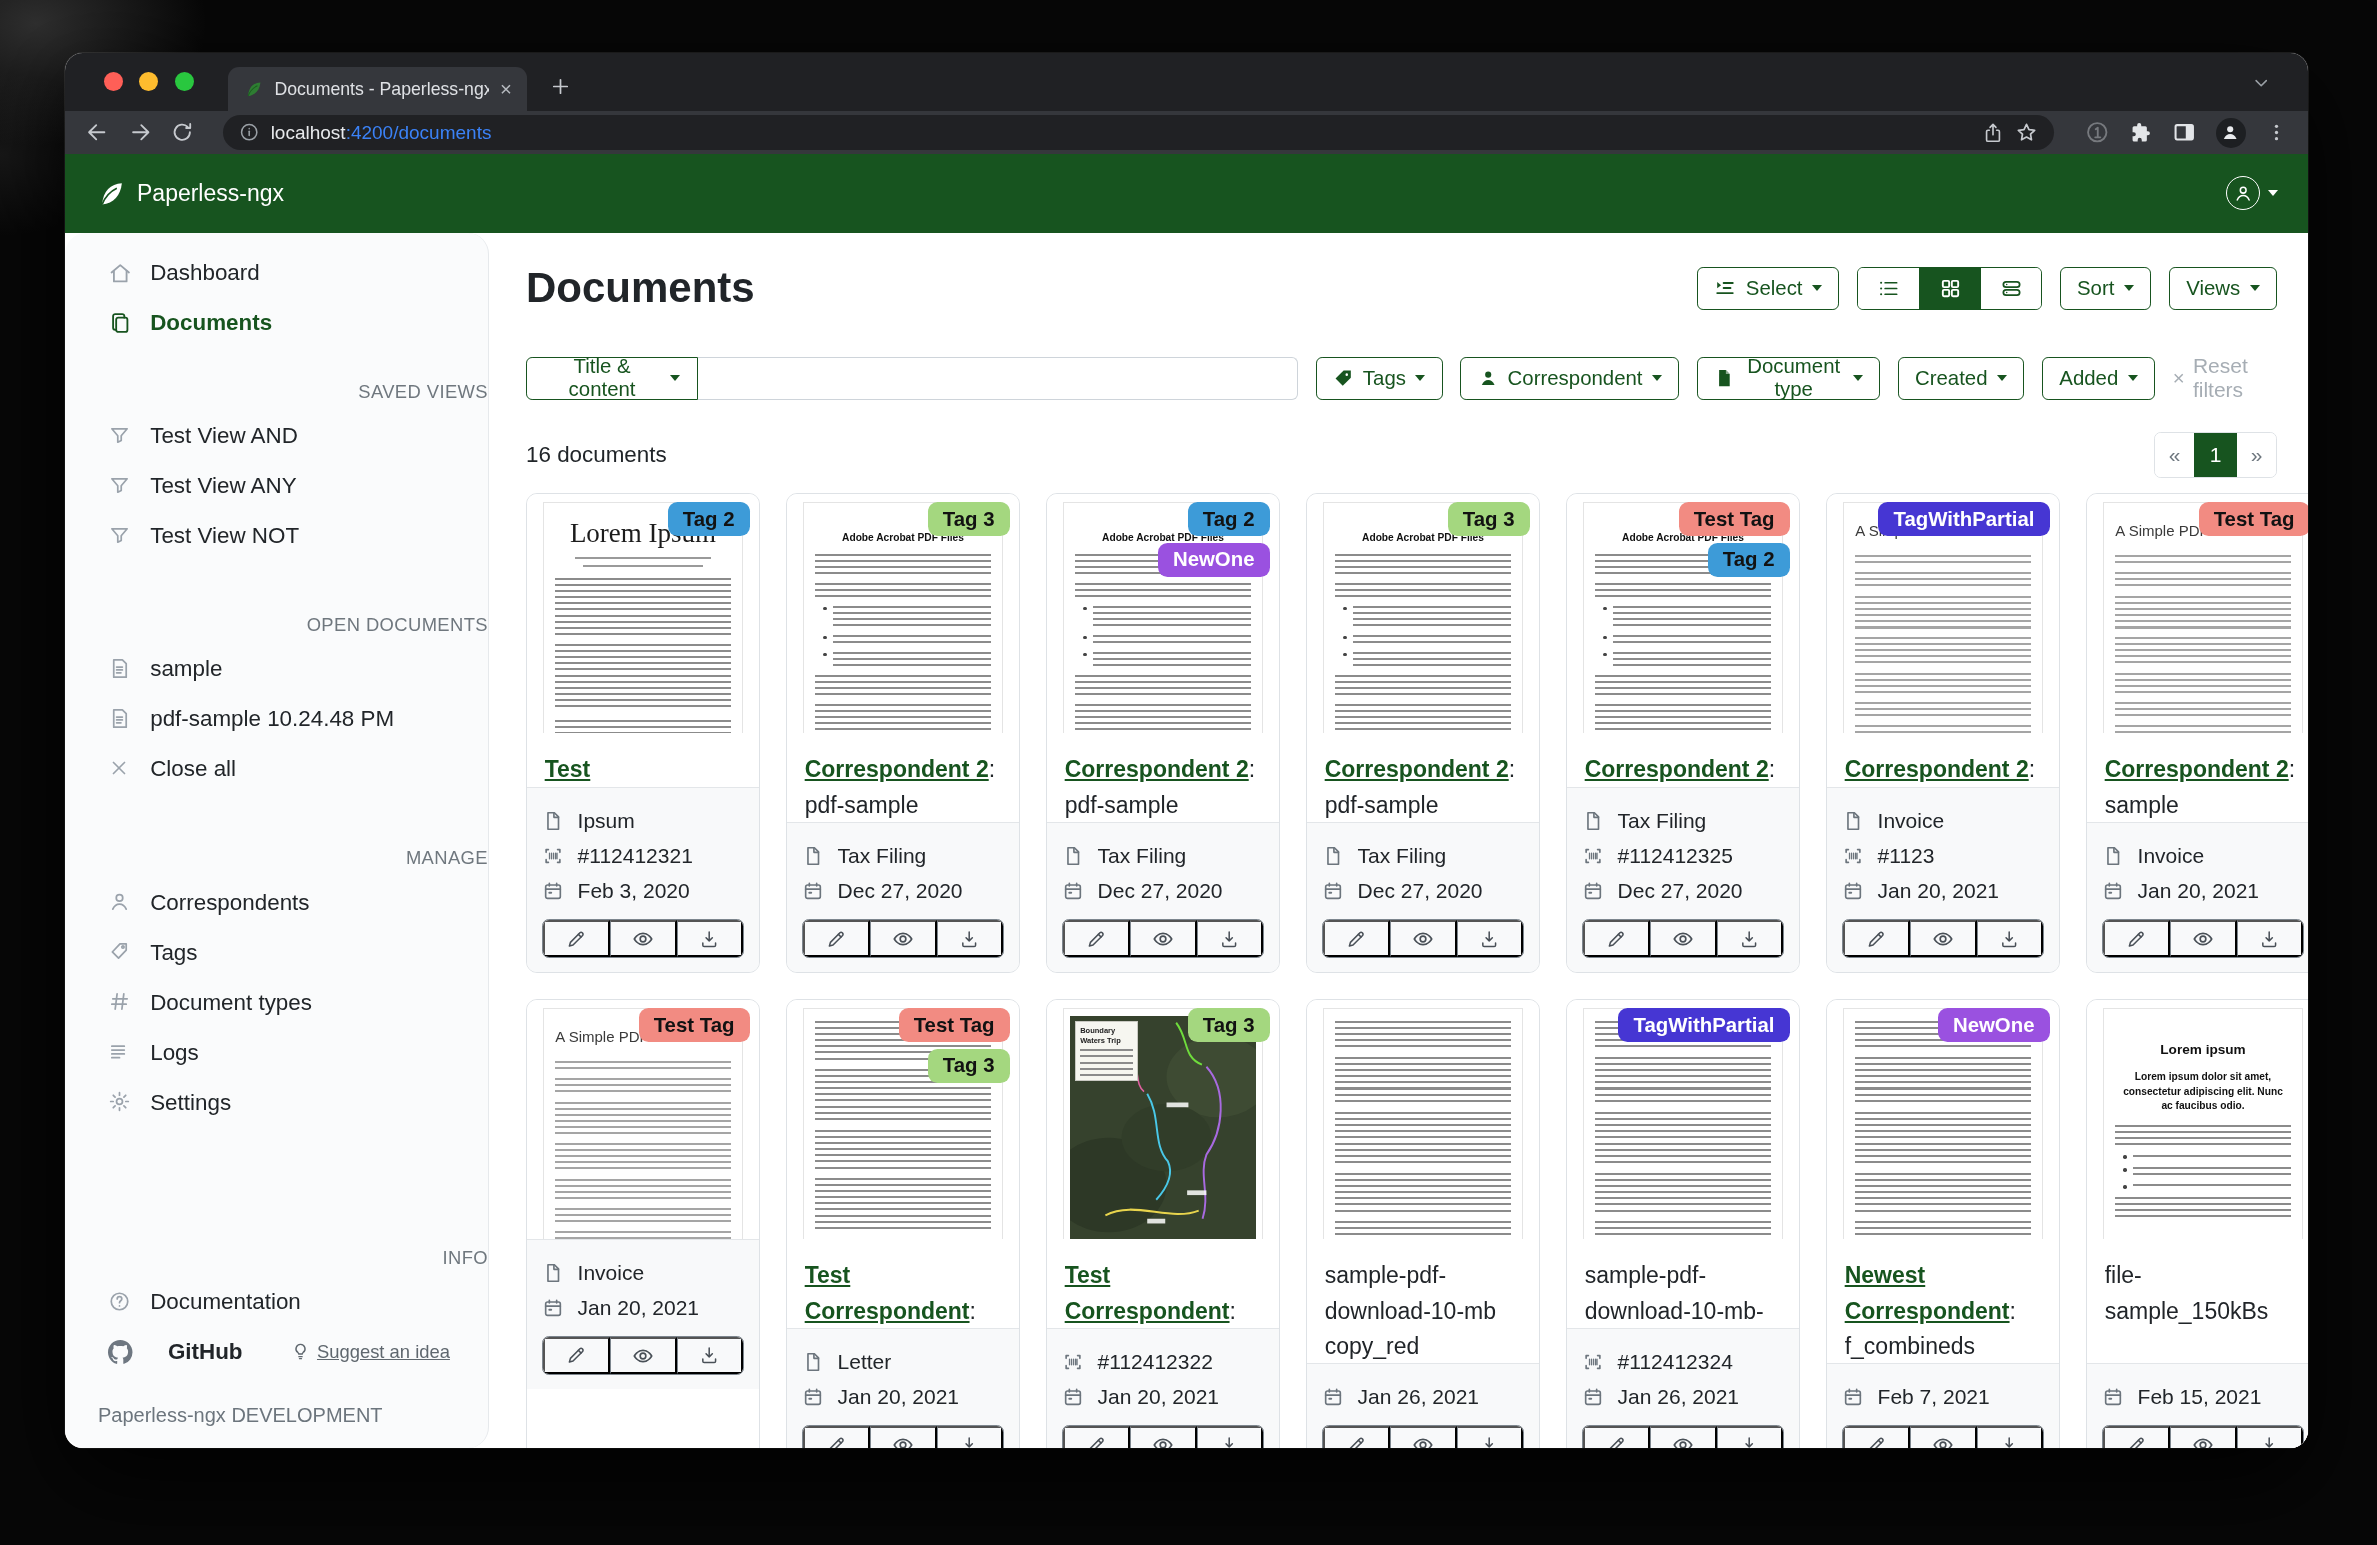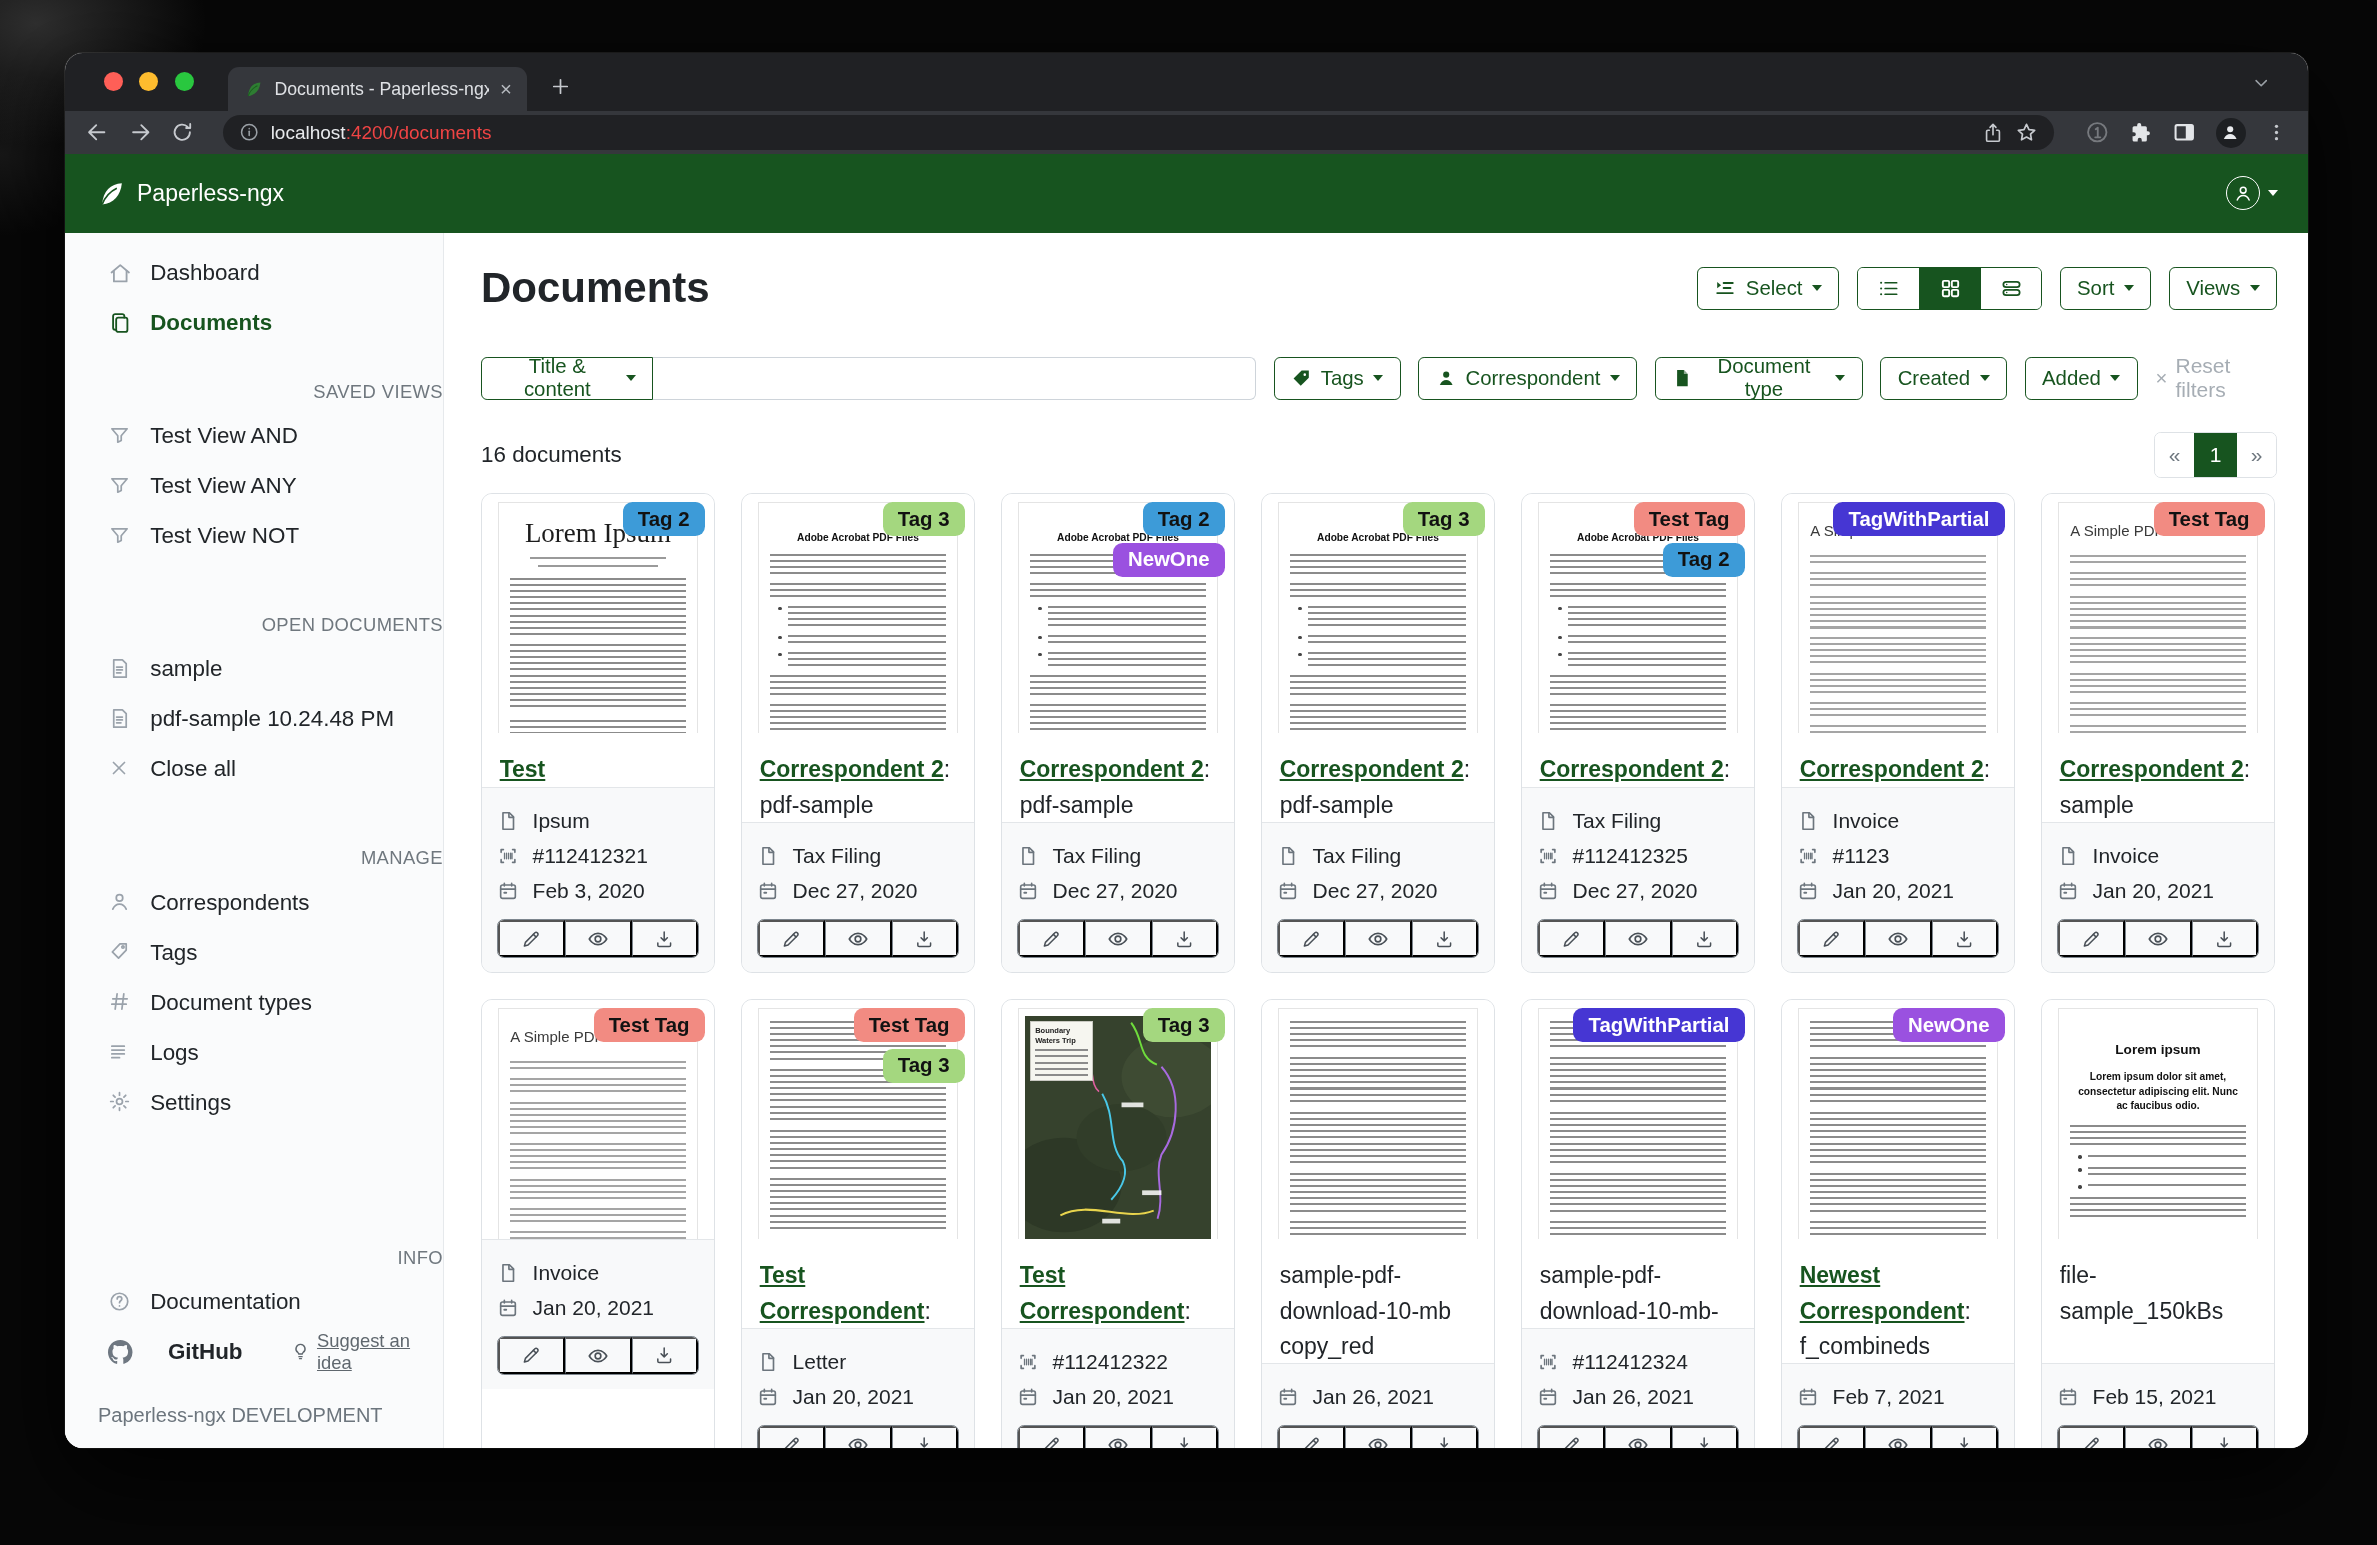--- a/index.html
+++ b/index.html
@@ -38,21 +38,21 @@
   .newtab { position:absolute; left:484px; top:22px; color:#c6c9ce; }
   .strip-chevron { position:absolute; right:37px; top:20.4px; color:#9aa0a6; }
 
   
   .toolbar { height:43px; background:#35373c; display:flex; align-items:center; padding:0 20.4px; gap:17.7px; flex:none; }
   .nav-ic { color:#c6c9ce; width:24.5px; height:24.5px; flex:none; }
   .omnibox {
     height:35px; width:1835px; margin-left:11px; background:#202124; border-radius:17.7px;
     display:flex; align-items:center; padding:0 16.3px; gap:11px; color:#e8eaed; font-size:19px;
   }
-  .omnibox .host { color:#e8eaed; } .omnibox .path { color:#ef4444; }
+  .omnibox .host { color:#e8eaed; } .omnibox .path { color:#3b82f6; }
   .omni-spacer { flex:1; }
   .tb-right { display:flex; align-items:center; gap:19px; margin-left:13.6px; }
   .dim { opacity:.45; }
   .avatar-btn { width:30px; height:30px; border-radius:50%; background:#1d1f22; display:flex; align-items:center; justify-content:center; color:#e8eaed; }
 
   
   .navbar { height:79px; background:#17541f; display:flex; align-items:center; padding:0 30px; position:relative; flex:none; }
   .brand { display:flex; align-items:center; gap:11px; color:#fff; font-size:23px; }
   .searchbox {
     position:absolute; left:423px; top:19px; width:686px; height:42px;
@@ -60,21 +60,21 @@
     display:flex; align-items:center; gap:11px; padding:0 13.6px;
   }
   .searchbox input { background:transparent; border:none; outline:none; color:#fff; font-size:20px; width:100%; font-family:inherit; }
   .searchbox input::placeholder { color:rgba(255,255,255,.55); }
   .search-ic { color:rgba(255,255,255,.65); }
   .nav-user { position:absolute; right:30px; top:22px; display:flex; align-items:center; gap:8.2px; color:#fff; }
   .nav-user .circle { width:34px; height:34px; border-radius:50%; border:1.7px solid #fff; display:flex; align-items:center; justify-content:center; }
 
   
   .app { flex:1; display:flex; min-height:0; background:#fff; }
-  .sidebar { width:379px; flex:none; background:#fafbfc; border-right:0.7px solid #e6e9ec; padding-top:15px; overflow:hidden; }
+  .sidebar { width:424px; flex:none; background:#fafbfc; border-right:0.7px solid #e6e9ec; padding-top:15px; overflow:hidden;border-radius:21px; }
   .side-item { height:50px; display:flex; align-items:center; gap:17.7px; padding-left:43px; font-size:22.4px; color:#212529; }
   .side-item .sic { color:#9aa2ab; width:24.5px; height:24.5px; flex:none; }
   .side-item.active { color:#17541f; font-weight:700; }
   .side-item.active .sic { color:#17541f; }
   .side-hdr { font-size:18.4px; color:#6f777e; letter-spacing:0.4px; padding-left:33px; margin:33px 0 8.2px;text-align:right; }
   .side-hdr.gap-lg { margin-top:53px; }
   .side-hdr.gap-xl { margin-top:119px; }
   .gh-row { display:flex; align-items:center; }
   .suggest { display:flex; align-items:center; gap:6.8px; margin-left:31px; color:#5f676e; font-size:18.4px; text-decoration:underline; }
   .side-footer { margin:27px 0 0 33px; font-size:20px; color:#6c757d; }

